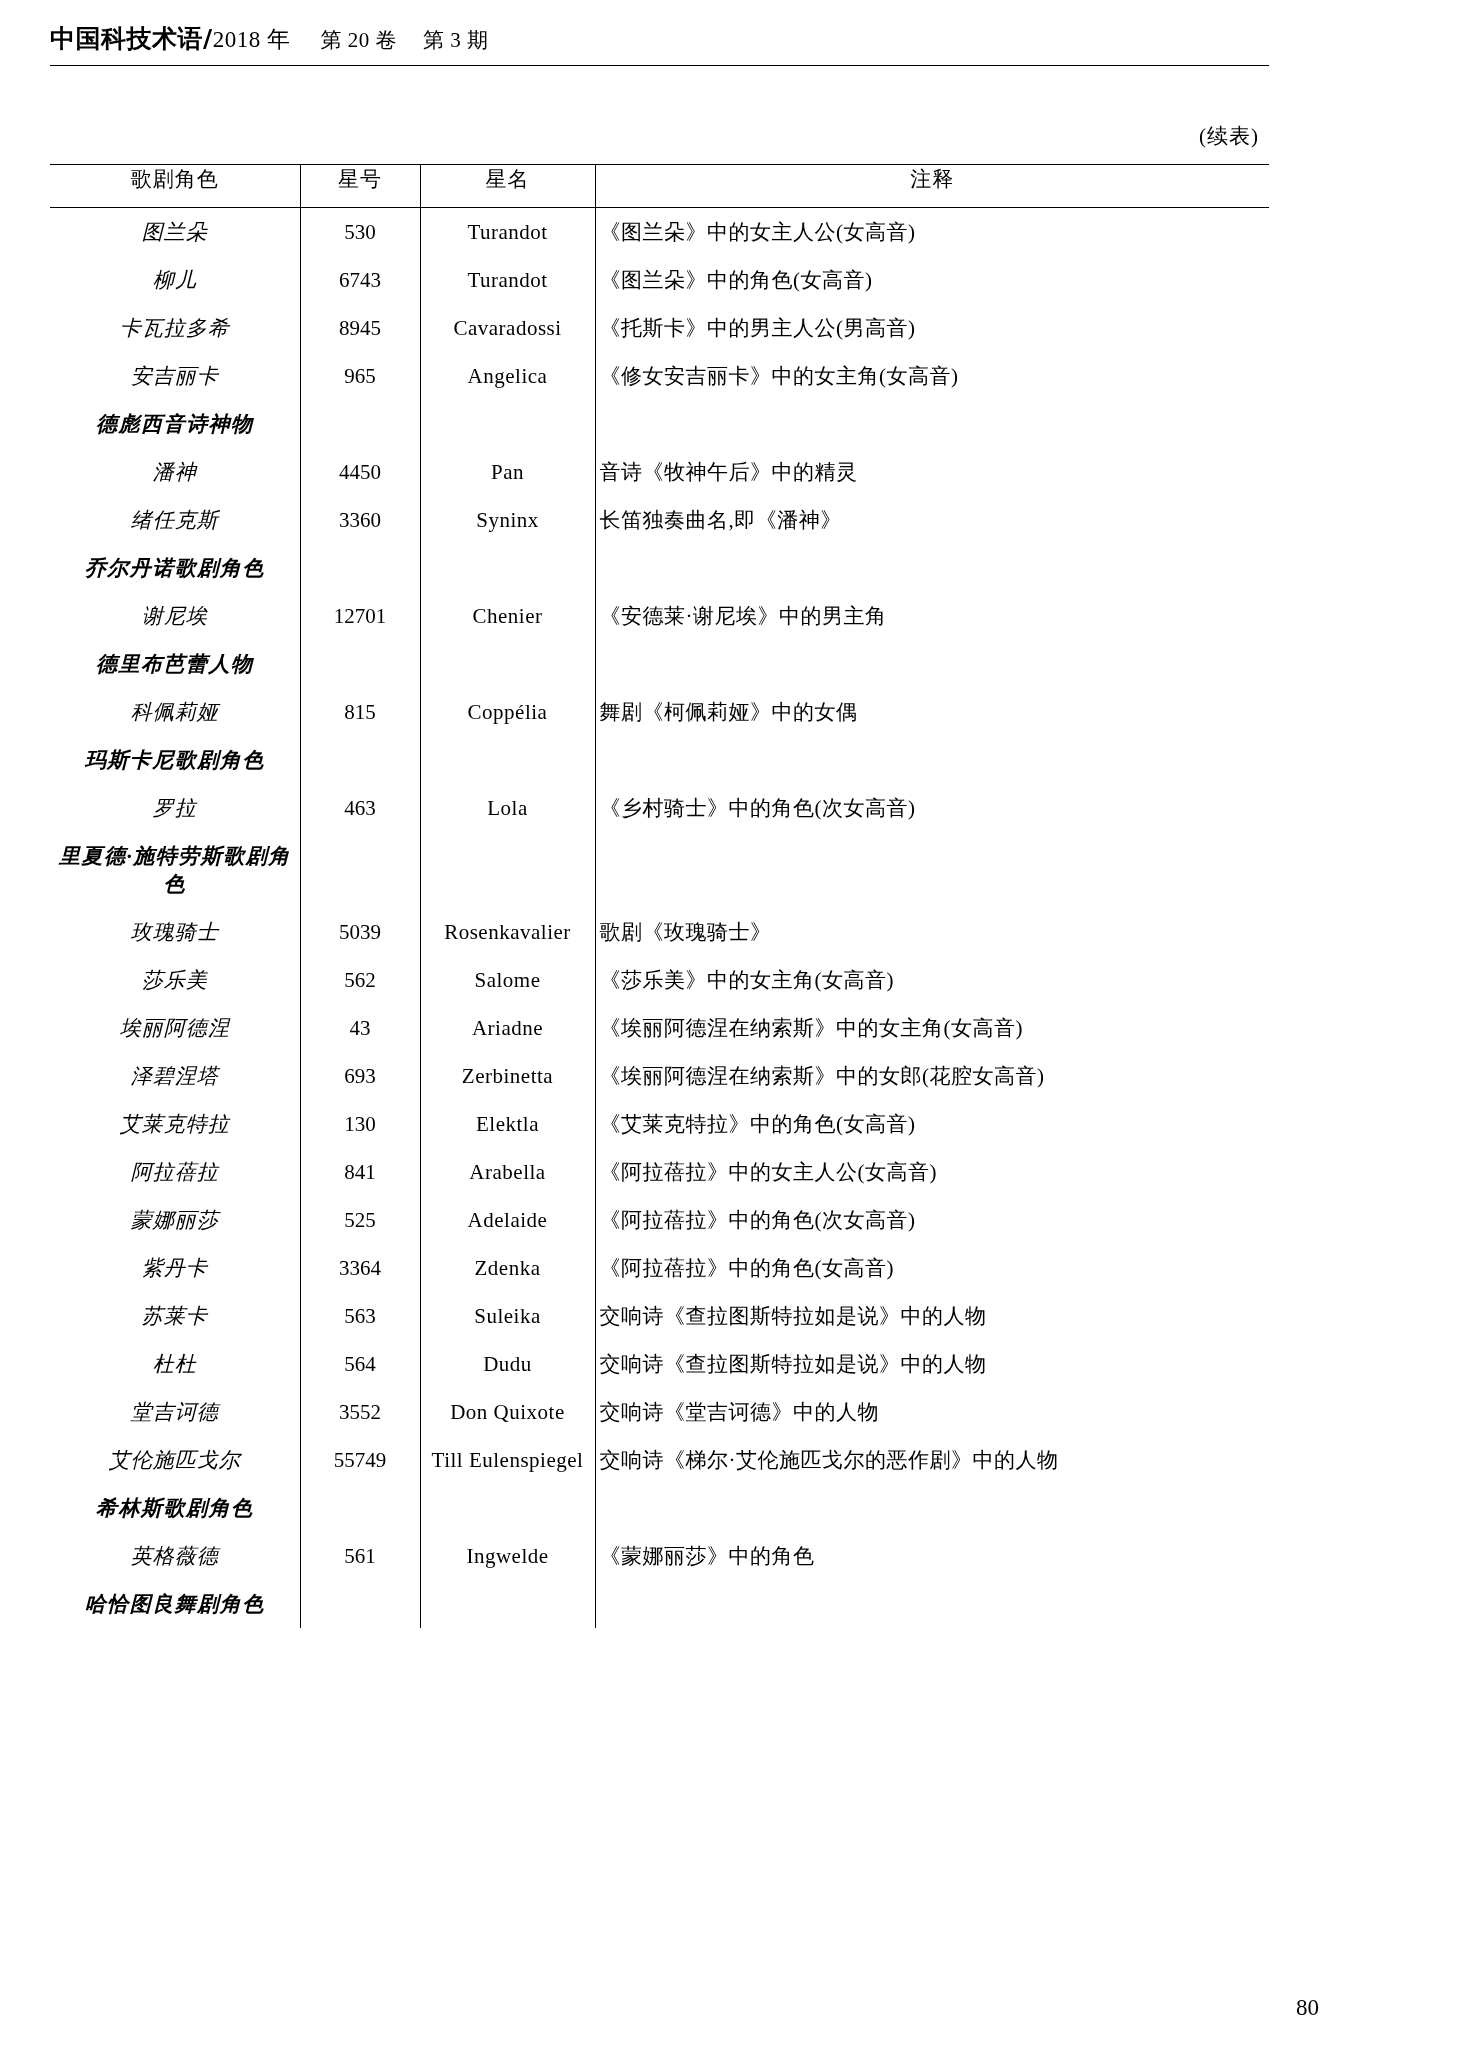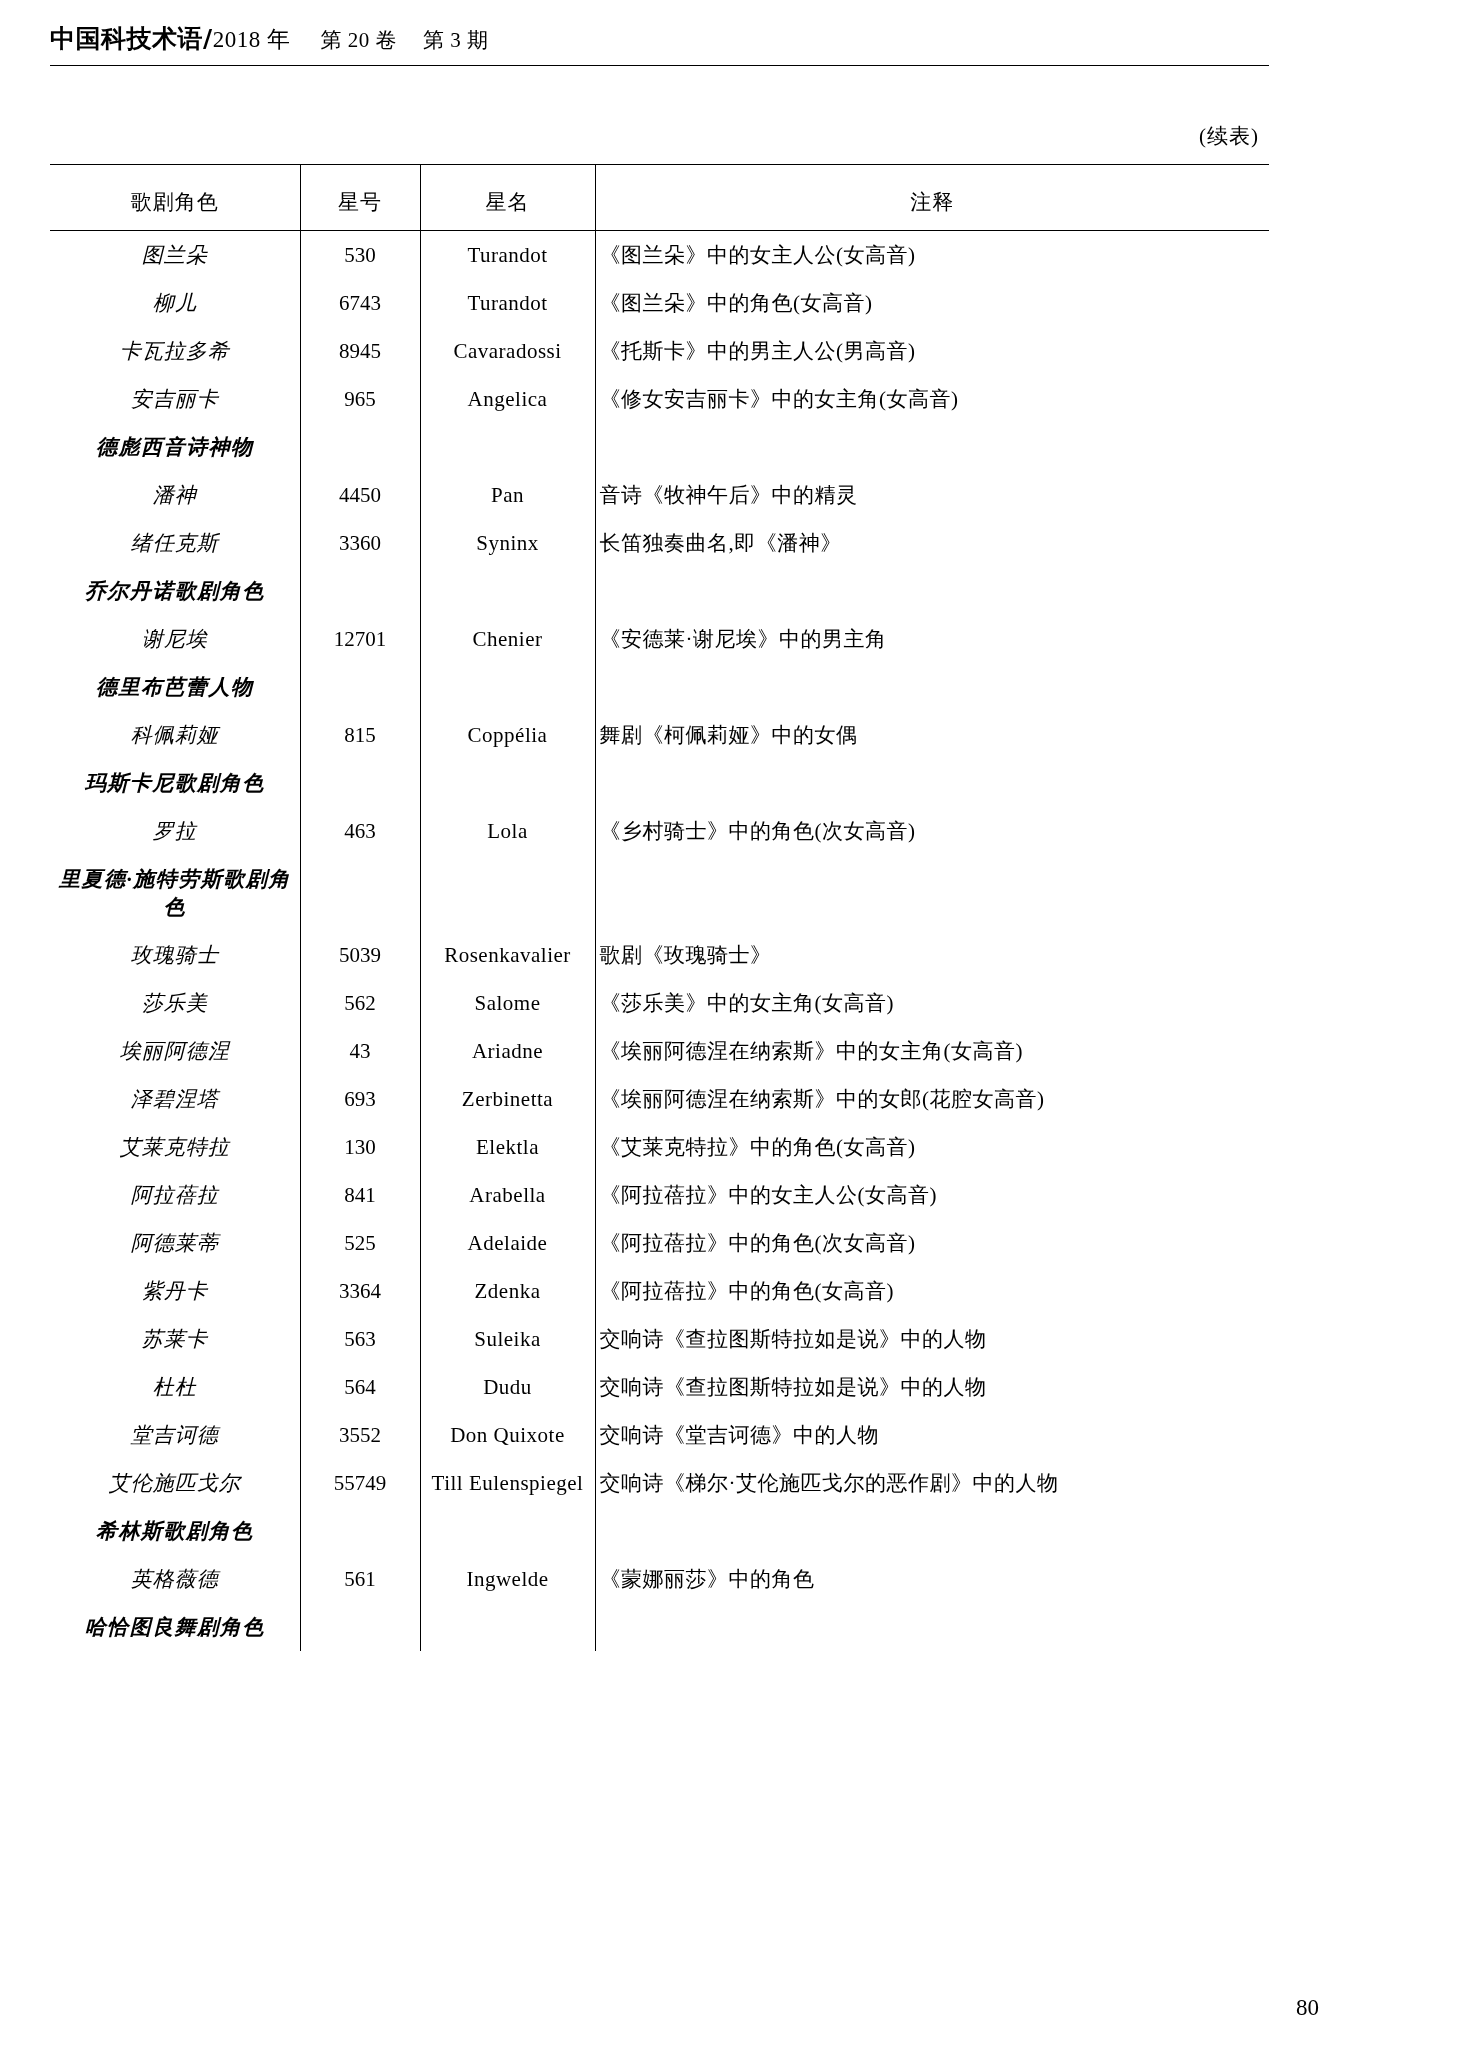--- a/index.html
+++ b/index.html
@@ -62,21 +62,21 @@
     letter-spacing: 1px;
   }
   
   table.data {
     width: 100%;
     border-collapse: collapse;
     font-size: 20px;
   }
   table.data thead th {
     font-weight: normal;
-    padding: 23px 4px 14px 4px;
+    padding: 0 4px 14px 4px;
     text-align: center;
     font-size: 21px;
     letter-spacing: 1px;
   }
   .top-rule td, .top-rule th {
     border-top: 1.8px solid #000;
   }
   .mid-rule td, .mid-rule th {
     border-bottom: 1.1px solid #000;
   }
@@ -285,21 +285,21 @@
           <td class="name">Elektla</td>
           <td class="note sepl">《艾莱克特拉》中的角色(女高音)</td>
         </tr>
         <tr>
           <td class="role">阿拉蓓拉</td>
           <td class="num sepl sepr">841</td>
           <td class="name">Arabella</td>
           <td class="note sepl">《阿拉蓓拉》中的女主人公(女高音)</td>
         </tr>
         <tr>
-          <td class="role">阿德莱蒂</td>
+          <td class="role">蒙娜丽莎</td>
           <td class="num sepl sepr">525</td>
           <td class="name">Adelaide</td>
           <td class="note sepl">《阿拉蓓拉》中的角色(次女高音)</td>
         </tr>
         <tr>
           <td class="role">紫丹卡</td>
           <td class="num sepl sepr">3364</td>
           <td class="name">Zdenka</td>
           <td class="note sepl">《阿拉蓓拉》中的角色(女高音)</td>
         </tr>

